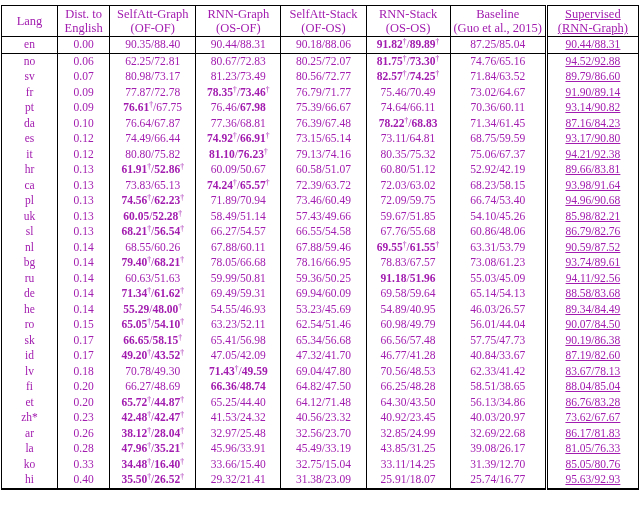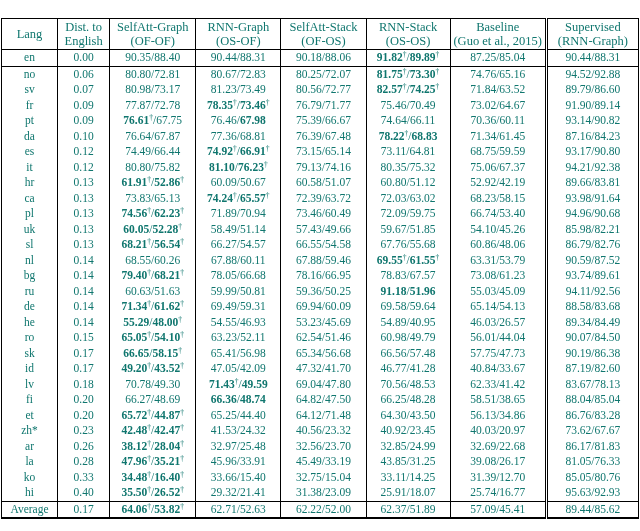--- a/index.html
+++ b/index.html
@@ -1,33 +1,33 @@
 <!DOCTYPE html>
 <html><head>
 <meta charset="utf-8">
 <style>
   html,body{margin:0;padding:0;background:#ffffff;}
   .page{
     width:640px;height:531px;background:#ffffff;overflow:hidden;
-    font-family:"Liberation Serif","DejaVu Serif",serif;color:#0f766e;
-    box-sizing:border-box;padding-top:18px;
+    font-family:"Liberation Serif","DejaVu Serif",serif;color:#a21caf;
+    box-sizing:border-box;padding-top:5px;
   }
   table.results{
     border-collapse:collapse;table-layout:fixed;width:638px;margin:0 1px;
     border-top:1px solid #000;border-bottom:2px solid #000;
     border-left:1px solid #000;border-right:1px solid #000;
   }
   col.c0{width:56px}col.c1{width:52px}col.c2{width:86px}col.c3{width:85px}
   col.c4{width:85px}col.c5{width:84px}col.c6{width:96px}col.c7{width:92px}
   th,td{
     padding:0;text-align:center;vertical-align:middle;
     border-left:1px solid #000;overflow:hidden;white-space:nowrap;
   }
   th:first-child,td:first-child{border-left:none;}
-  th.dbl,td.dbl{border-left:3px double #000;}
+  th.dbl,td.dbl{border-left:3px double #000;text-decoration:underline;}
   thead th{
     font-weight:normal;font-size:12.5px;line-height:14px;
     height:30px;border-bottom:1px solid #000;
   }
   tbody td{font-size:11.5px;height:15.5px;line-height:15px;}
   tr.sep-below td{border-bottom:1px solid #000;}
   tr.sep-above td{border-top:1px solid #000;}
   td b{font-weight:bold;}
   sup{font-size:7.5px;line-height:0;vertical-align:4px;}
 </style>
@@ -89,21 +89,21 @@
           <td>90.35/88.40</td>
           <td>90.44/88.31</td>
           <td>90.18/88.06</td>
           <td><b>91.82</b><sup>†</sup>/<b>89.89</b><sup>†</sup></td>
           <td>87.25/85.04</td>
           <td class="dbl">90.44/88.31</td>
         </tr>
         <tr>
           <td>no</td>
           <td>0.06</td>
-          <td>80.80/72.81</td>
+          <td>62.25/72.81</td>
           <td>80.67/72.83</td>
           <td>80.25/72.07</td>
           <td><b>81.75</b><sup>†</sup>/<b>73.30</b><sup>†</sup></td>
           <td>74.76/65.16</td>
           <td class="dbl">94.52/92.88</td>
         </tr>
         <tr>
           <td>sv</td>
           <td>0.07</td>
           <td>80.98/73.17</td>
@@ -366,25 +366,15 @@
         <tr>
           <td>hi</td>
           <td>0.40</td>
           <td><b>35.50</b><sup>†</sup>/<b>26.52</b><sup>†</sup></td>
           <td>29.32/21.41</td>
           <td>31.38/23.09</td>
           <td>25.91/18.07</td>
           <td>25.74/16.77</td>
           <td class="dbl">95.63/92.93</td>
         </tr>
-        <tr class="sep-above">
-          <td>Average</td>
-          <td>0.17</td>
-          <td><b>64.06</b><sup>†</sup>/<b>53.82</b><sup>†</sup></td>
-          <td>62.71/52.63</td>
-          <td>62.22/52.00</td>
-          <td>62.37/51.89</td>
-          <td>57.09/45.41</td>
-          <td class="dbl">89.44/85.62</td>
-        </tr>
       </tbody>
   </table>
 </div>
 
 </body></html>

